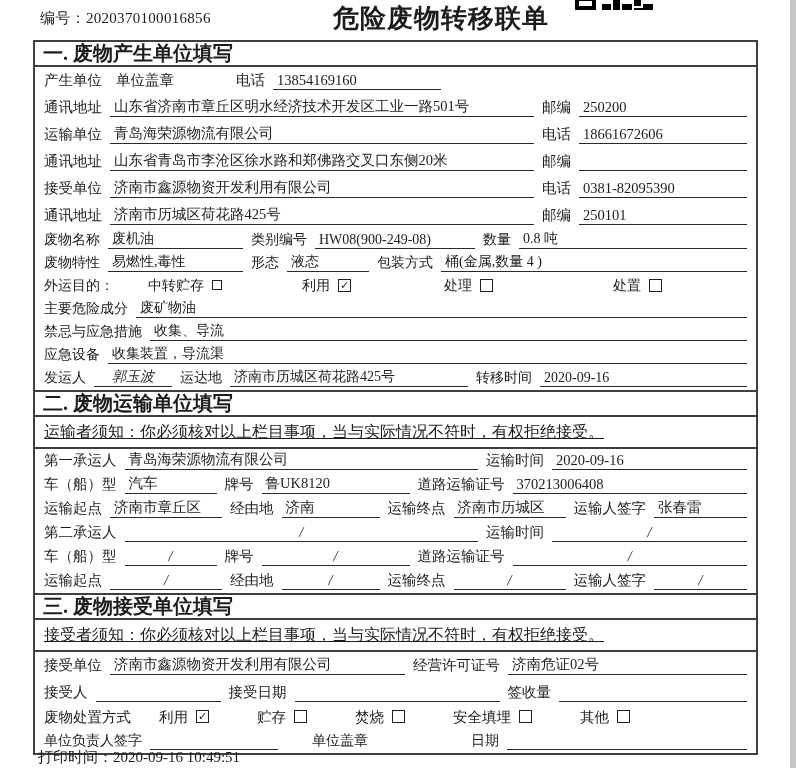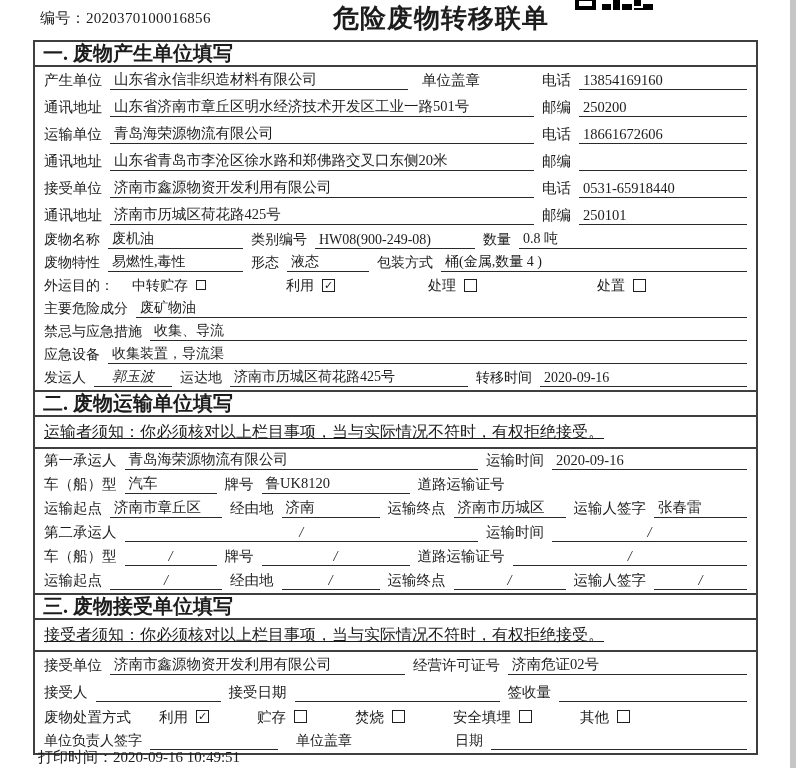--- a/index.html
+++ b/index.html
@@ -37,21 +37,21 @@
   .grow{flex:1 1 auto;}
   .ctr{text-align:center;font-style:italic;}
   .w78{width:78px}.w82{width:82px}.w92{width:92px}.w98{width:98px}.w112{width:112px}
   .w125{width:125px}.w128{width:128px}.w135{width:135px}.w148{width:148px}
   .w160{width:160px}.w168{width:168px}.w195{width:195px}.w205{width:205px}.w238{width:238px}.w295{width:295px}
   .seal-gap{margin-left:6px;margin-right:62px;}
   .opt{display:flex;align-items:center;white-space:nowrap;}
   .cb{display:inline-flex;align-items:center;justify-content:center;width:13px;height:13px;
       border:1.5px solid #1f1f1f;font-size:11px;line-height:1;margin-left:8px;position:relative;top:-1px;box-sizing:border-box;}
   .cb.sm{width:10px;height:10px;}
-  .ml10{margin-left:10px}.ml20{margin-left:20px}.ml40{margin-left:40px}.ml60{margin-left:85px}
+  .ml10{margin-left:26px}.ml20{margin-left:20px}.ml40{margin-left:40px}.ml60{margin-left:85px}
   .ml72{margin-left:72px}.ml95{margin-left:95px}.ml112{margin-left:112px}
   .print-line{position:absolute;left:38px;top:748px;font-size:15px;white-space:nowrap;}
 </style>
 </head>
 <body>
 
 <div class="hdr">
   <div class="docno"><span>编号：</span><span>2020370100016856</span></div>
   <div class="doc-title">危险废物转移联单</div>
   <div class="qr">
@@ -64,21 +64,20 @@
       <div class="q7"></div>
   </div>
 </div>
 
 <div class="form">
 
   <div class="sec-h">一. 废物产生单位填写</div>
 
   <div class="row r27">
     <span class="lab">产生单位</span>
-    <span class="ul grow">山东省永信非织造材料有限公司</span>
     <span class="lab seal-gap">单位盖章</span>
     <span class="lab">电话</span>
     <span class="ul w168">13854169160</span>
   </div>
 
   <div class="row r27">
     <span class="lab">通讯地址</span>
     <span class="ul grow">山东省济南市章丘区明水经济技术开发区工业一路501号</span>
     <span class="lab">邮编</span>
     <span class="ul w168">250200</span>
@@ -95,21 +94,21 @@
     <span class="lab">通讯地址</span>
     <span class="ul grow">山东省青岛市李沧区徐水路和郑佛路交叉口东侧20米</span>
     <span class="lab">邮编</span>
     <span class="ul w168"></span>
   </div>
 
   <div class="row r27">
     <span class="lab">接受单位</span>
     <span class="ul grow">济南市鑫源物资开发利用有限公司</span>
     <span class="lab">电话</span>
-    <span class="ul w168">0531-65918440</span>
+    <span class="ul w168">0381-82095390</span>
   </div>
 
   <div class="row r27">
     <span class="lab">通讯地址</span>
     <span class="ul grow">济南市历城区荷花路425号</span>
     <span class="lab">邮编</span>
     <span class="ul w168">250101</span>
   </div>
 
   <div class="row r23">
@@ -183,20 +182,21 @@
     <span class="lab">运输时间</span>
     <span class="ul w195">2020-09-16</span>
   </div>
 
   <div class="row r24">
     <span class="lab">车（船）型</span>
     <span class="ul w92">汽车</span>
     <span class="lab">牌号</span>
     <span class="ul w148">鲁UK8120</span>
     <span class="lab">道路运输证号</span>
+    <span class="ul grow">370213006408</span>
   </div>
 
   <div class="row r24">
     <span class="lab">运输起点</span>
     <span class="ul w112">济南市章丘区</span>
     <span class="lab">经由地</span>
     <span class="ul w98">济南</span>
     <span class="lab">运输终点</span>
     <span class="ul w112">济南市历城区</span>
     <span class="lab">运输人签字</span>

